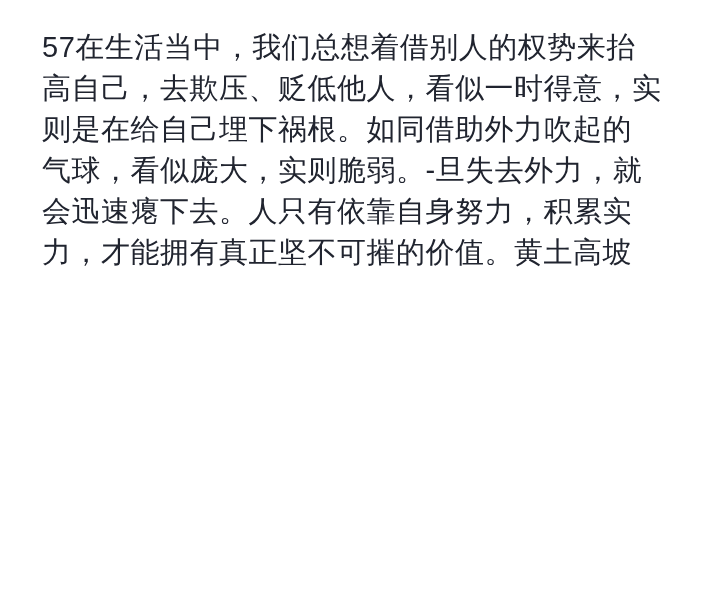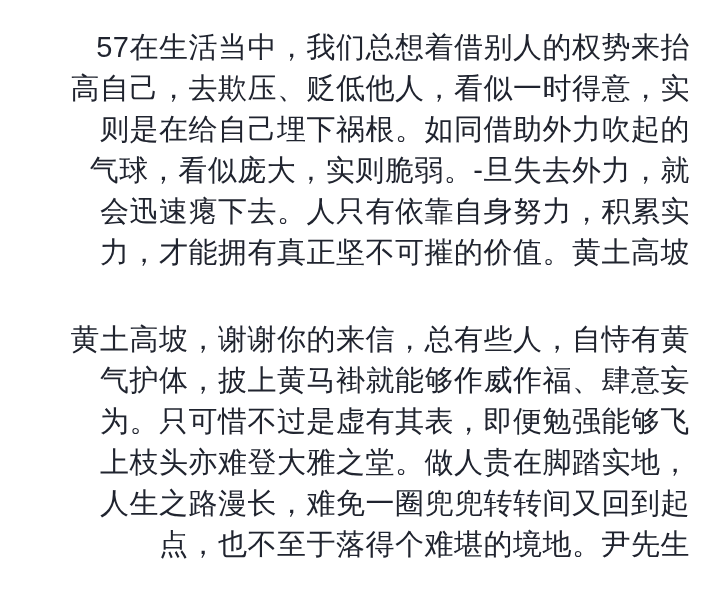--- a/index.html
+++ b/index.html
@@ -1,19 +1,19 @@
 <!DOCTYPE html>
 <html style="--text-color: #20242f; --bg-color: #ffffff;"><head>
 <meta charset="utf-8">
 <style>
   :root {
     --text-color: #20242f;
     --bg-color: #ffffff;
   }
-  * { margin: 0; padding: 0; box-sizing: border-box; text-align: right; }
+  * { margin: 0; padding: 0; box-sizing: border-box; }
   html, body {
     width: 720px;
     height: 612px;
     background: var(--bg-color);
     overflow: hidden;
   }
   body {
     font-family: "Liberation Sans", "DejaVu Sans", sans-serif;
   }
   .page {
@@ -35,19 +35,13 @@
 </head>
 <body>
 
 <div class="page">
   <p class="para">57在生活当中，我们总想着借别人的权势来抬
 高自己，去欺压、贬低他人，看似一时得意，实
 则是在给自己埋下祸根。如同借助外力吹起的
 气球，看似庞大，实则脆弱。-旦失去外力，就
 会迅速瘪下去。人只有依靠自身努力，积累实
 力，才能拥有真正坚不可摧的价值。黄土高坡</p>
-  <p class="para">黄土高坡，谢谢你的来信，总有些人，自恃有黄
-气护体，披上黄马褂就能够作威作福、肆意妄
-为。只可惜不过是虚有其表，即便勉强能够飞
-上枝头亦难登大雅之堂。做人贵在脚踏实地，
-人生之路漫长，难免一圈兜兜转转间又回到起
-点，也不至于落得个难堪的境地。尹先生</p>
 </div>
 
 </body></html>

